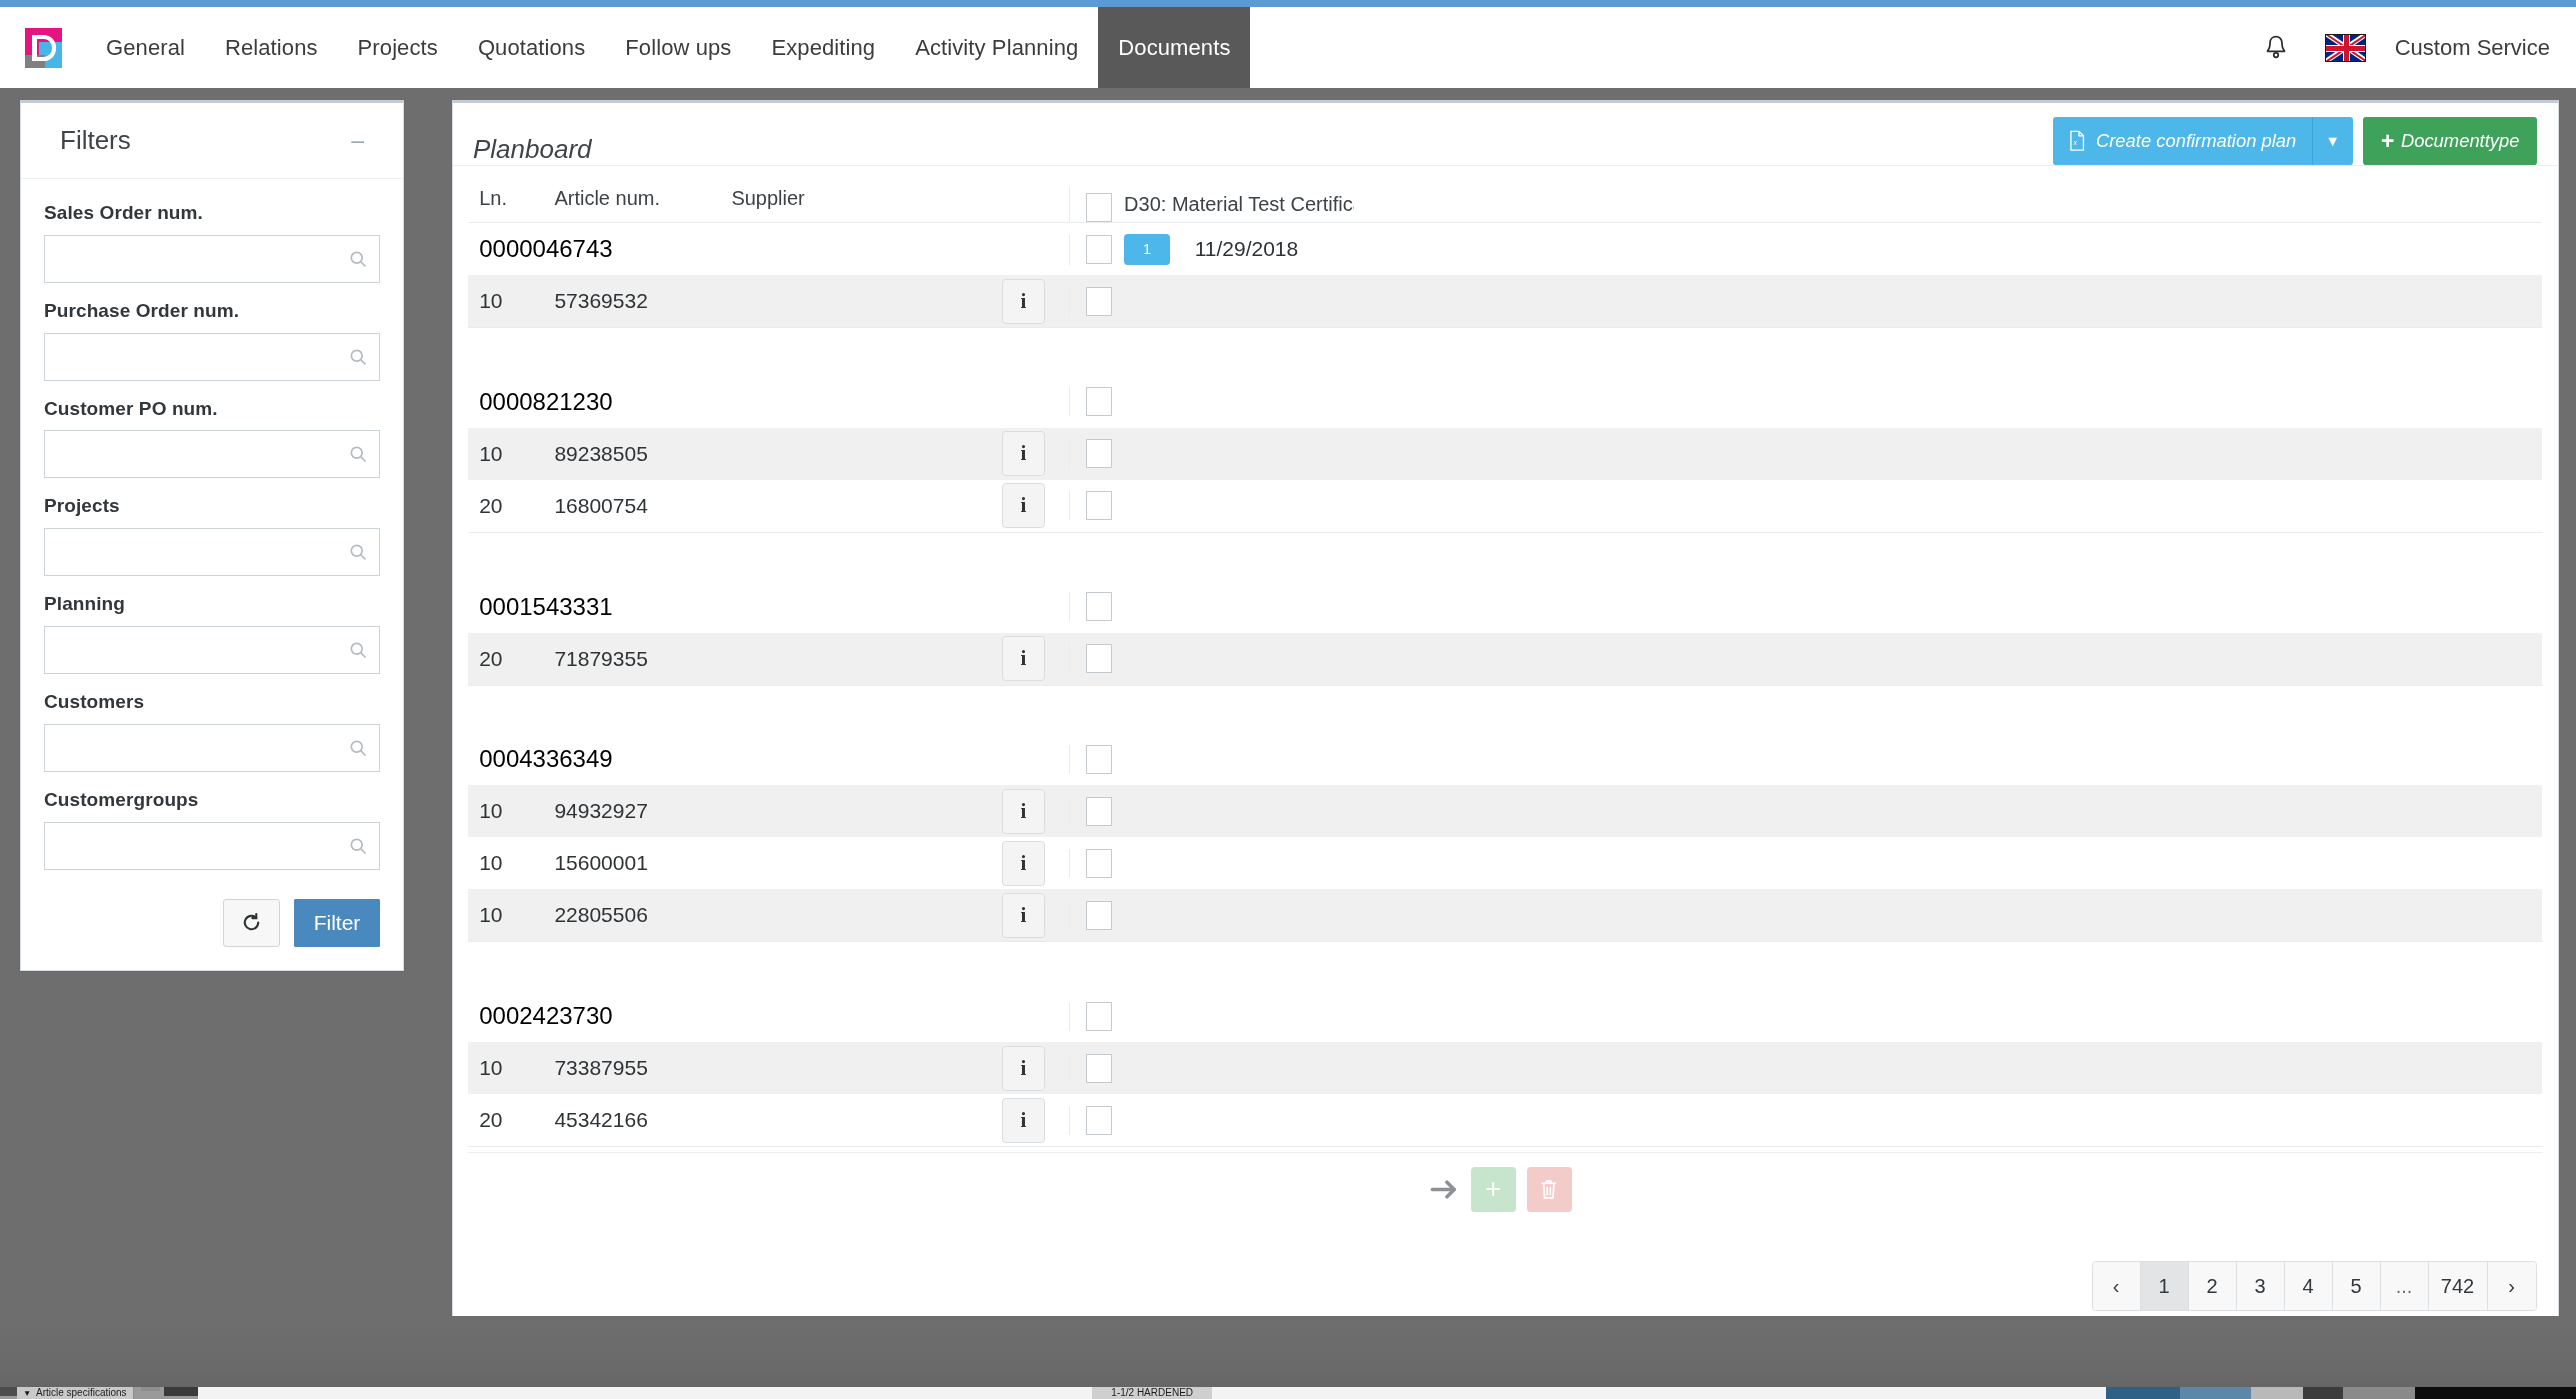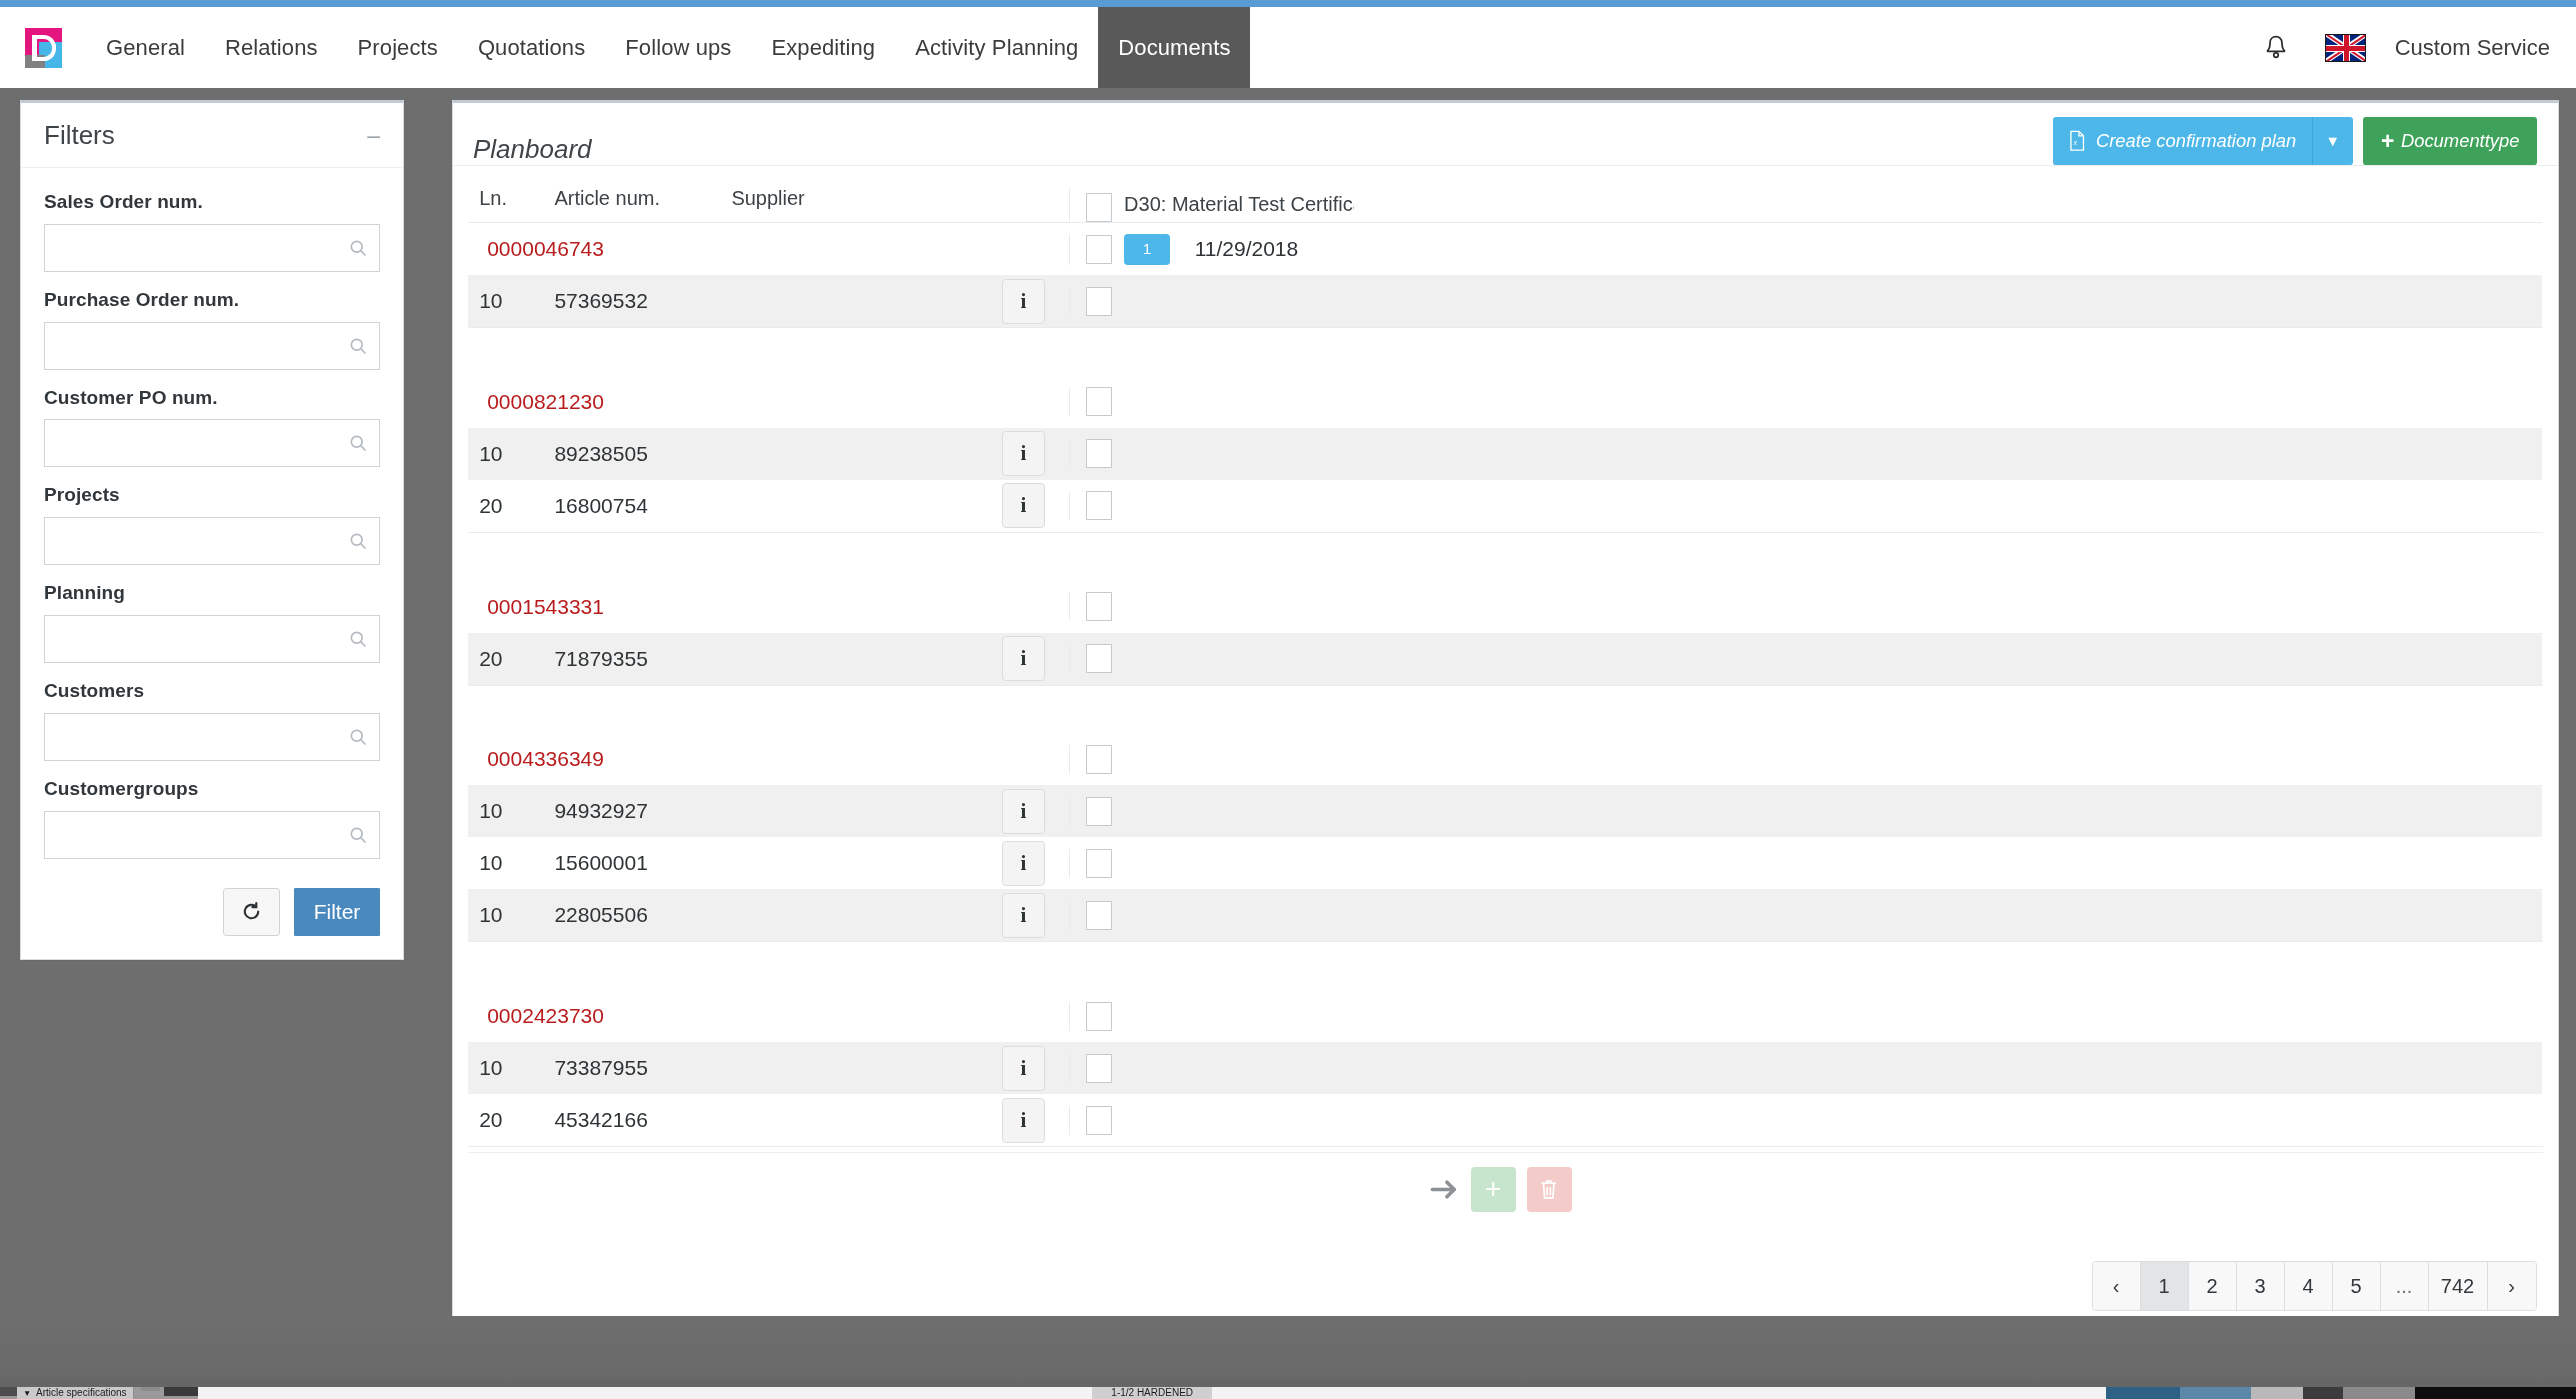--- a/index.html
+++ b/index.html
@@ -90,22 +90,22 @@
   
   .filters-card {
     position: absolute; left: 20px; top: 100px;
     width: 384px;
     background: #ffffff;
     border: 0.8px solid #d7dde2;
     border-top: 3.1px solid #c3ccd4;
     box-shadow: 0 0.8px 1.5px rgba(0,0,0,.12);
   }
   .filters-head {
-    height: 65px; display: flex; align-items: center; justify-content: space-between;
-    padding: 0 23px; border-bottom: 0.8px solid #eceff1;
+    height: 76px; display: flex; align-items: center; justify-content: space-between;
+    padding: 0 39px; border-bottom: 0.8px solid #eceff1;
   }
   .filters-title { font-size: 26px; color: #3f4448; font-weight: 400; }
   .collapse-btn {
     font-size: 23px; color: #9aa4ab; cursor: pointer; line-height: 1;
     width: 28px; text-align: right;
   }
   .filters-body { padding: 17px 23px 23px 23px; }
   .field-label {
     font-size: 19px; font-weight: bold; color: #32373b;
     margin: 17px 0 10.8px 0; letter-spacing: 0.1px;
@@ -198,21 +198,21 @@
     display: flex; align-items: center; height: 52px;
     margin: 0 15.4px; width: calc(100% - 31px);
   }
   .item-row.alt { background: #f0f0f0; }
   .grp-row { background: #ffffff; }
   .grp-spacer { height: 48px; }
   .grp-sep { height: 0.8px; background: #e9ecee; margin: 0 15.4px; }
 
   .cell { font-size: 21px; color: #2e3336; white-space: nowrap; }
   .cell-ln { font-size: 21px; color: #2e3336; }
-  .grp-num { font-size: 21px; color: #b91c1c; white-space: nowrap; margin-left: 8px; }
+  .grp-num { font-size: 24px; color: #000000; white-space: nowrap; }
 
   .cbx {
     width: 26px; height: 29px; border: 0.8px solid #c4c9cd; background: #fff;
     flex: 0 0 auto; cursor: pointer; border-radius: 0.8px;
   }
   .info-btn {
     width: 43px; height: 45px; background: #f4f4f4; border: 0.8px solid #dadddf;
     border-radius: 3.8px; display: flex; align-items: center; justify-content: center;
     font-size: 21px; font-weight: bold; color: #2e3336; cursor: pointer;
     font-family: "Liberation Serif", serif;

